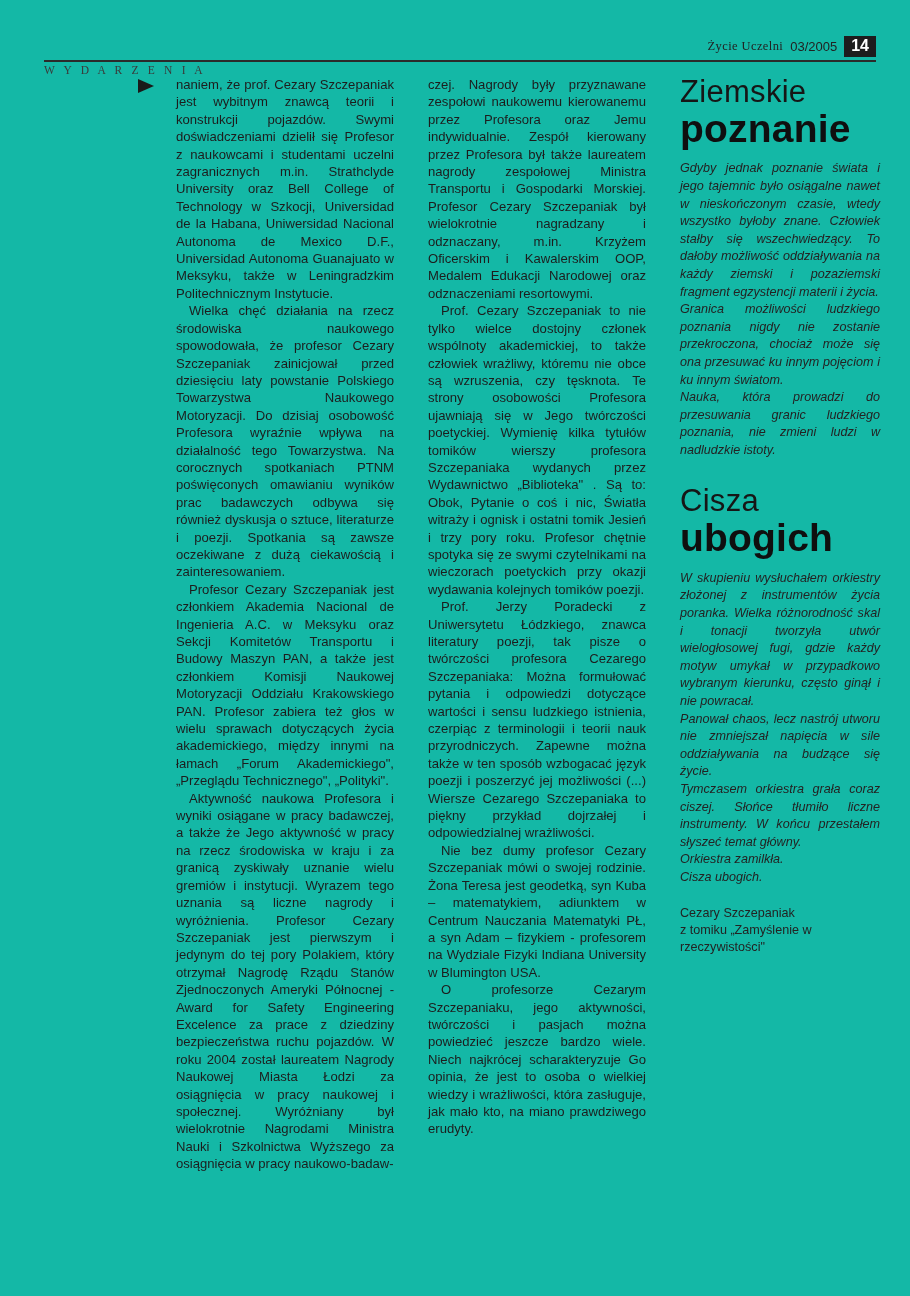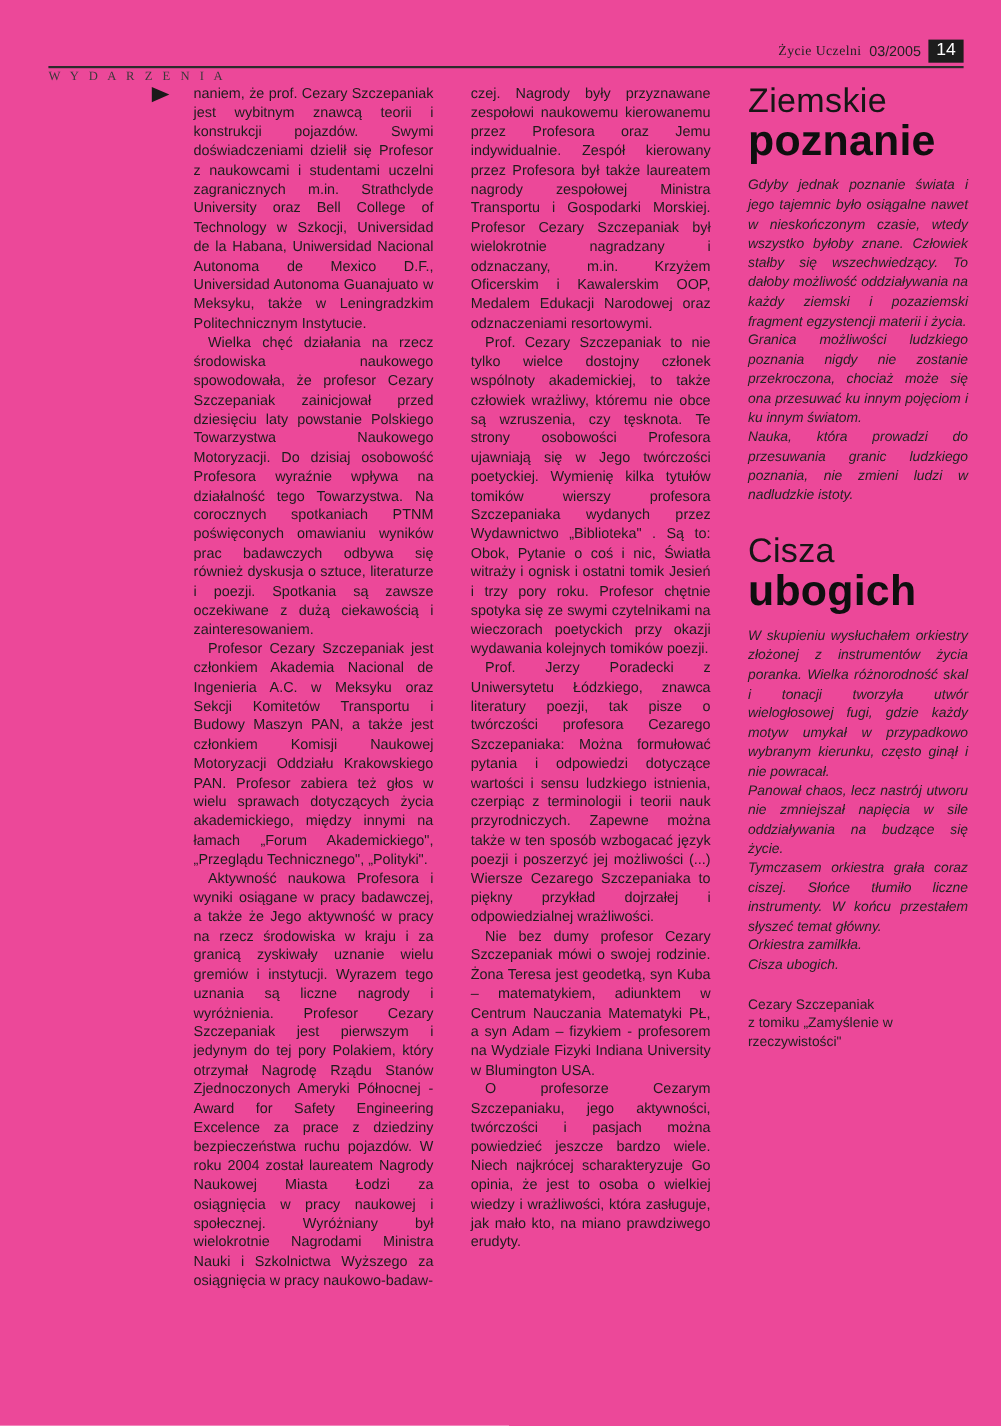--- a/index.html
+++ b/index.html
@@ -12,21 +12,21 @@
     height: 1296px;
     font-family: "Liberation Sans", sans-serif;
     color: #1a1a1a;
     position: relative;
     overflow: hidden;
   }
   .page {
     position: relative;
     width: 910px;
     height: 1296px;
-    background: #ec4899;
+    background: #14b8a6;
   }
 
   
   .header {
     position: absolute;
     top: 22px;
     left: 44px;
     right: 34px;
     height: 40px;
   }
@@ -63,21 +63,21 @@
   }
   .masthead-issue {
     font-family: "Liberation Sans", sans-serif;
     font-size: 13px;
     color: #222;
   }
   .page-number {
     background: #1d1d1d;
     color: #ffffff;
     font-family: "Liberation Sans", sans-serif;
-    font-weight: normal;
+    font-weight: bold;
     font-size: 16px;
     padding: 2px 7px 3px 7px;
     line-height: 1;
   }
 
   
   .col {
     position: absolute;
     top: 76px;
   }

